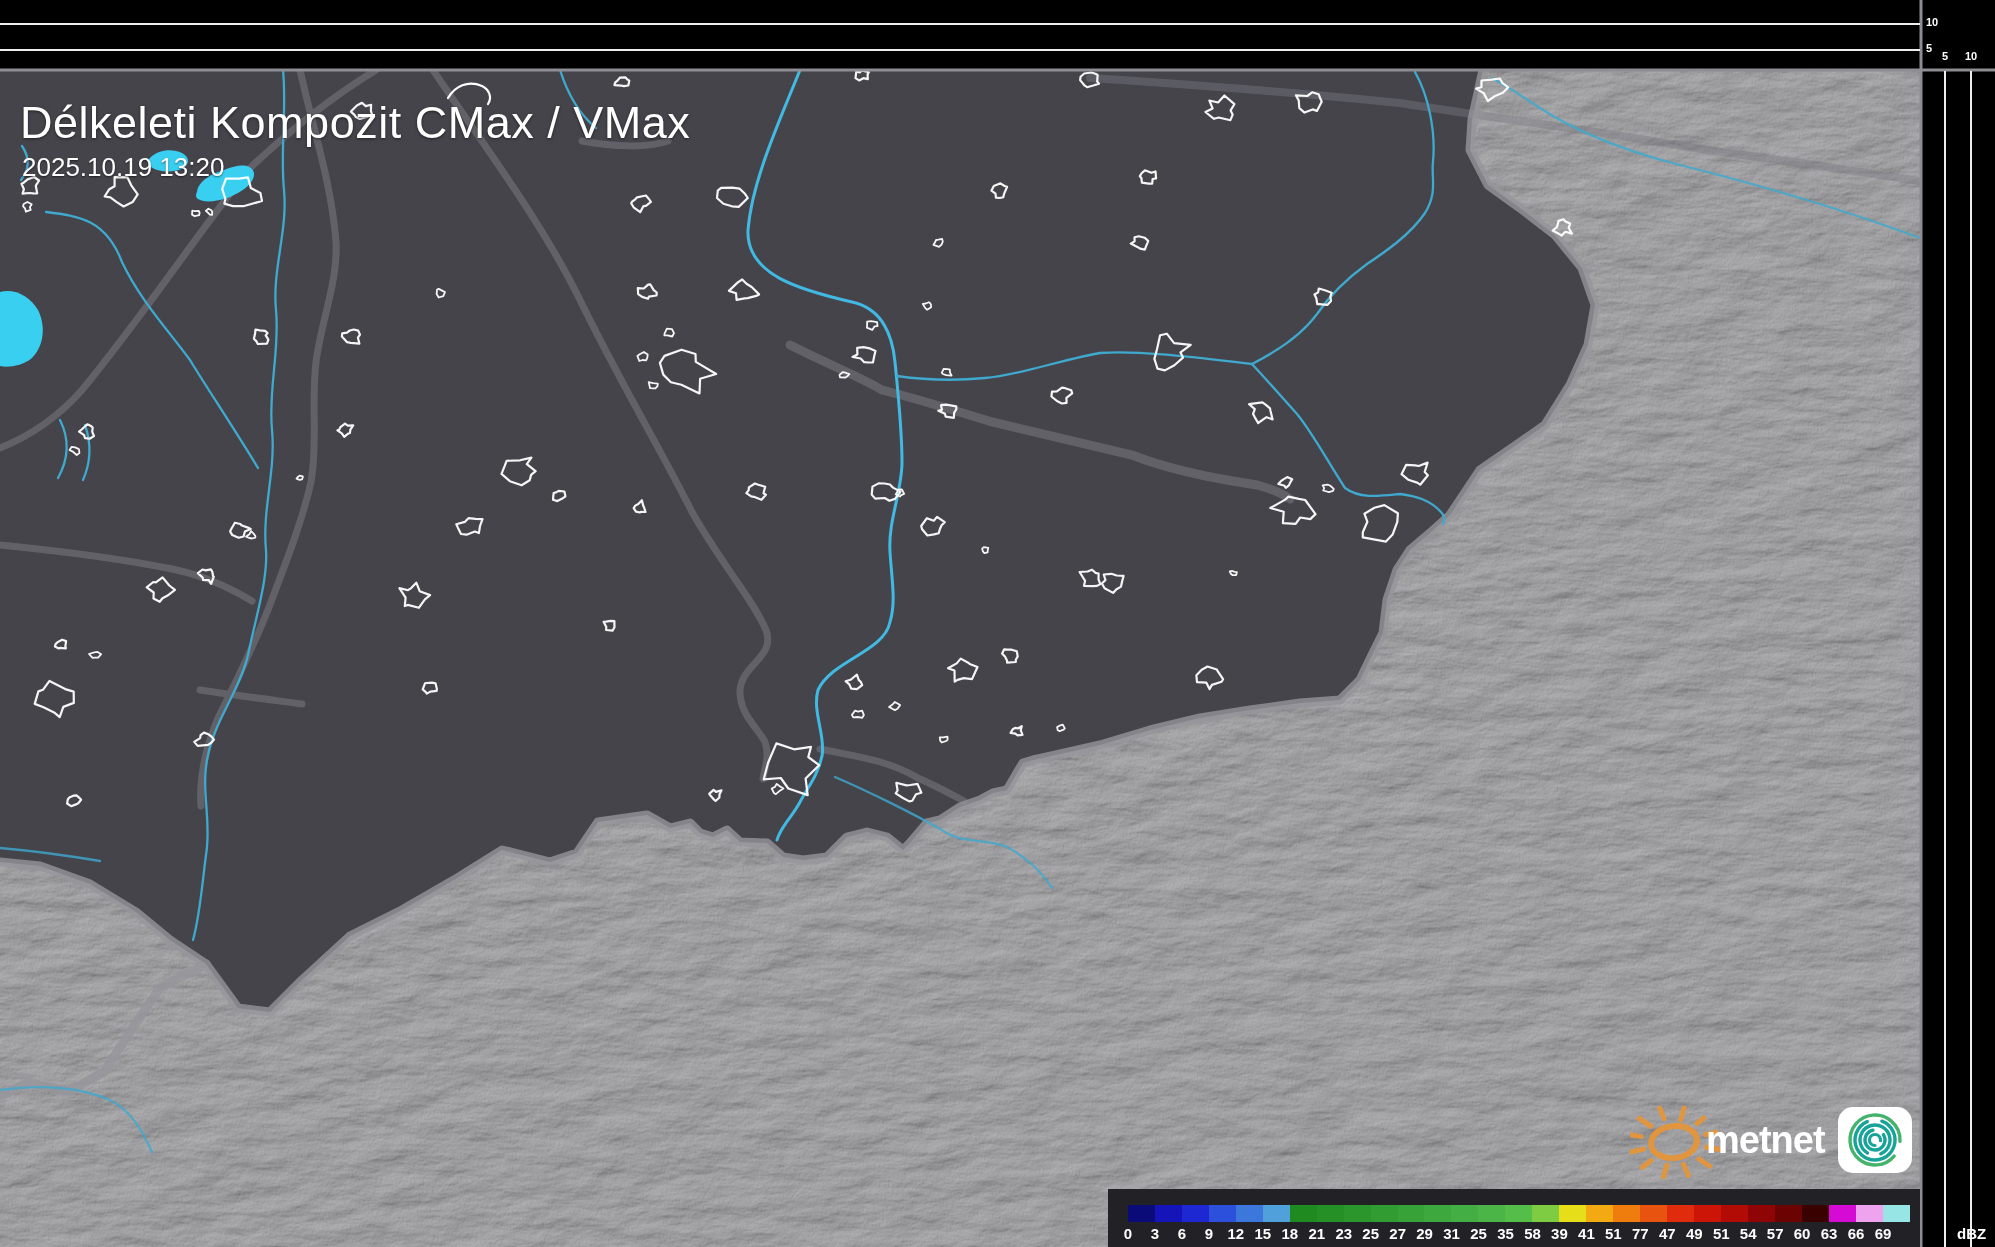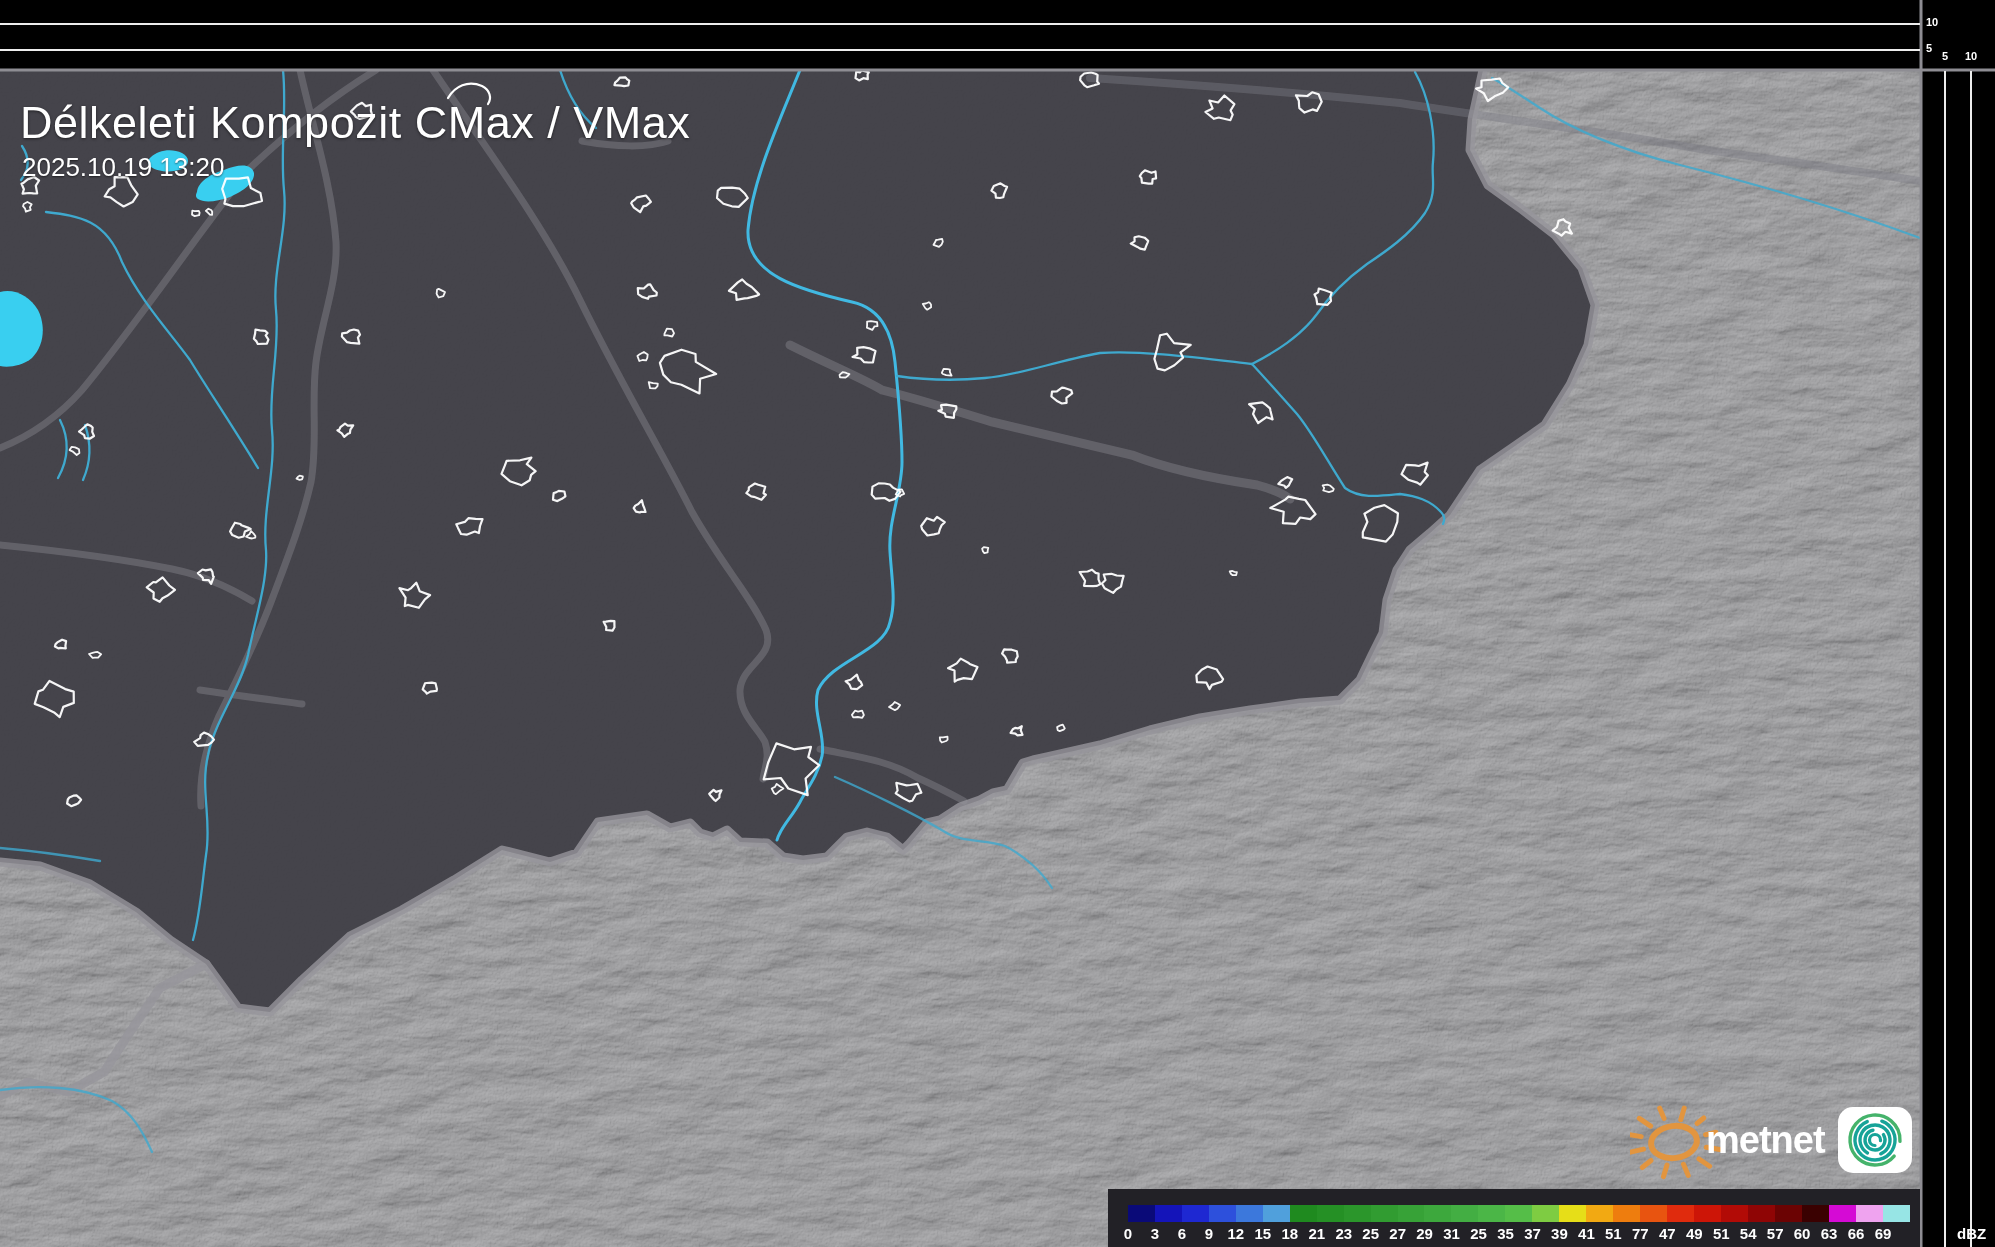--- a/index.html
+++ b/index.html
@@ -259,21 +259,21 @@
       <span class="cbtick" style="left: 154.828px;">15</span>
       <span class="cbtick" style="left: 181.793px;">18</span>
       <span class="cbtick" style="left: 208.759px;">21</span>
       <span class="cbtick" style="left: 235.724px;">23</span>
       <span class="cbtick" style="left: 262.69px;">25</span>
       <span class="cbtick" style="left: 289.655px;">27</span>
       <span class="cbtick" style="left: 316.621px;">29</span>
       <span class="cbtick" style="left: 343.586px;">31</span>
       <span class="cbtick" style="left: 370.552px;">25</span>
       <span class="cbtick" style="left: 397.517px;">35</span>
-      <span class="cbtick" style="left: 424.483px;">37</span>
+      <span class="cbtick" style="left: 424.483px;">58</span>
       <span class="cbtick" style="left: 451.448px;">39</span>
       <span class="cbtick" style="left: 478.414px;">41</span>
       <span class="cbtick" style="left: 505.379px;">51</span>
       <span class="cbtick" style="left: 532.345px;">77</span>
       <span class="cbtick" style="left: 559.31px;">47</span>
       <span class="cbtick" style="left: 586.276px;">49</span>
       <span class="cbtick" style="left: 613.241px;">51</span>
       <span class="cbtick" style="left: 640.207px;">54</span>
       <span class="cbtick" style="left: 667.172px;">57</span>
       <span class="cbtick" style="left: 694.138px;">60</span>

